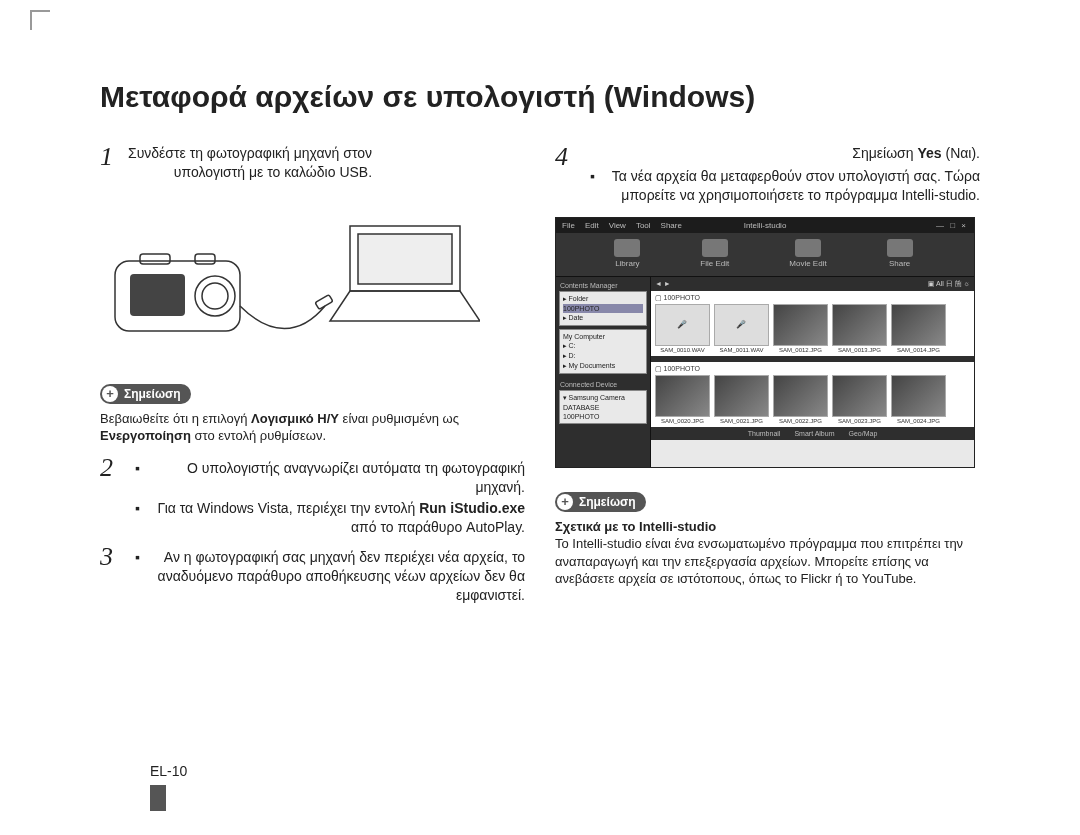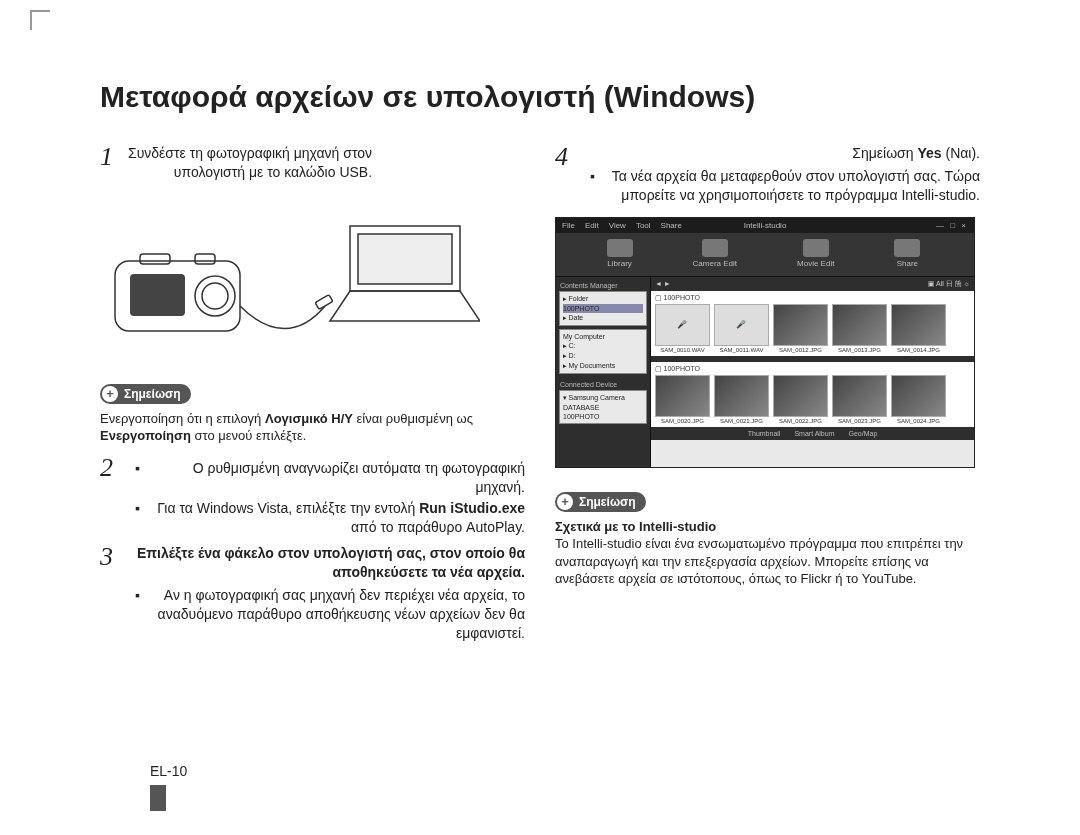--- a/index.html
+++ b/index.html
@@ -87,43 +87,42 @@
           <path d="M250 85 L230 115 L380 115 L360 85 Z"></path>
           <rect x="258" y="28" width="94" height="50" fill="#eee" stroke="#333"></rect>
         </g>
       </svg>
 
       <div class="note-pill">
         <span class="plus">+</span>
         <span>Σημείωση</span>
       </div>
       <p class="notetext">
-        <span>Ενεργοποίηση ότι η επιλογή </span><b>Λογισμικό Η/Υ</b><span> είναι ρυθμισμένη ως </span><b>Ενεργοποίηση</b><span> στο μενού επιλέξτε.</span>
+        <span>Βεβαιωθείτε ότι η επιλογή </span><b>Λογισμικό Η/Υ</b><span> είναι ρυθμισμένη ως </span><b>Ενεργοποίηση</b><span> στο εντολή ρυθμίσεων.</span>
       </p>
 
       <div class="step">
         <div class="stepnum">2</div>
         <div class="stepbody">
           <ul>
             <li>
                 <span class="bullet">▪</span>
-                <span>Ο ρυθμισμένη αναγνωρίζει αυτόματα τη φωτογραφική μηχανή.</span>
-              </li>
-            <li>
-                <span class="bullet">▪</span>
-                <span><span>Για τα Windows Vista, επιλέξτε την εντολή </span><b>Run iStudio.exe</b><span> από το παράθυρο AutoPlay.</span></span>
+                <span>Ο υπολογιστής αναγνωρίζει αυτόματα τη φωτογραφική μηχανή.</span>
+              </li>
+            <li>
+                <span class="bullet">▪</span>
+                <span><span>Για τα Windows Vista, περιέχει την εντολή </span><b>Run iStudio.exe</b><span> από το παράθυρο AutoPlay.</span></span>
               </li>
           </ul>
         </div>
       </div>
 
       <div class="step">
         <div class="stepnum">3</div>
         <div class="stepbody">
-          <b class="lead">Επιλέξτε ένα φάκελο στον υπολογιστή σας, στον οποίο θα αποθηκεύσετε τα νέα αρχεία.</b>
           <ul>
             <li>
                 <span class="bullet">▪</span>
                 <span>Αν η φωτογραφική σας μηχανή δεν περιέχει νέα αρχεία, το αναδυόμενο παράθυρο αποθήκευσης νέων αρχείων δεν θα εμφανιστεί.</span>
               </li>
           </ul>
         </div>
       </div>
     </div>
 
@@ -156,21 +155,21 @@
             <span class="ss-title">Intelli-studio</span>
             <span class="ss-winbtns">— □ ×</span>
           </div>
           <div class="ss-topicons">
             <div class="ss-ticon">
                 <div class="ic"></div>
                 <span>Library</span>
               </div>
             <div class="ss-ticon">
                 <div class="ic"></div>
-                <span>Camera Edit</span>
+                <span>File Edit</span>
               </div>
             <div class="ss-ticon">
                 <div class="ic"></div>
                 <span>Movie Edit</span>
               </div>
             <div class="ss-ticon">
                 <div class="ic"></div>
                 <span>Share</span>
               </div>
           </div>

